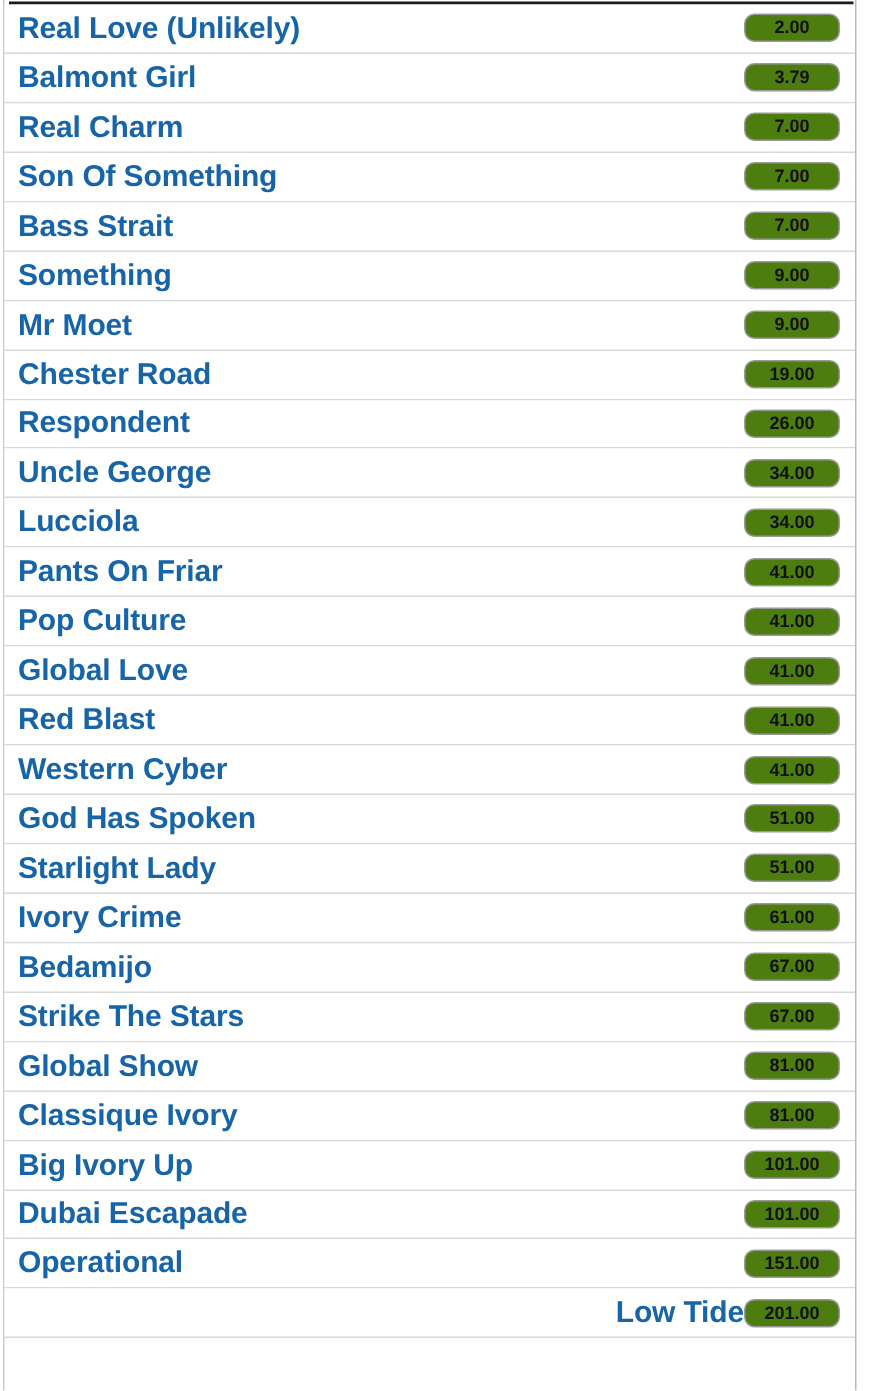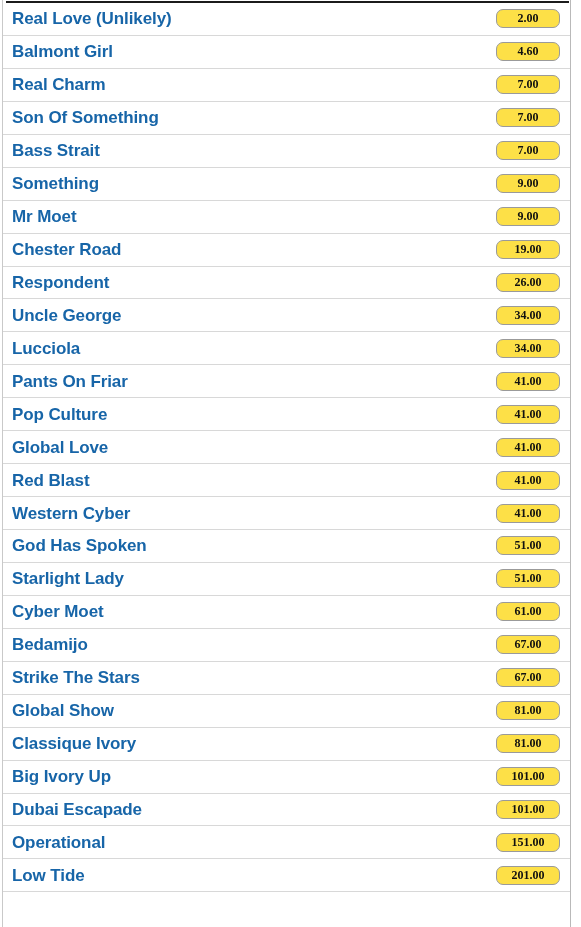--- a/index.html
+++ b/index.html
@@ -55,64 +55,65 @@
     align-items: center;
     justify-content: space-between;
     height: 32.95px;
     box-sizing: border-box;
     padding: 0 8px 0 9px;
     border-bottom: 1px solid #d8d8d8;
     background: #ffffff;
   }
   .runner-row:last-child {
     border-bottom: 1px solid #d8d8d8;
+    justify-content: flex-end;
   }
 
   .runner-name {
     color: #1765a8;
-    font-size: 17px;
+    font-size: 20px;
     font-weight: bold;
     letter-spacing: -0.1px;
     line-height: 1;
     white-space: nowrap;
     cursor: pointer;
   }
 
   .odds-button {
     flex: 0 0 auto;
     width: 64px;
     height: 19px;
     box-sizing: border-box;
     margin-right: 2px;
     border: 1px solid #9a9a9a;
     border-radius: 7px;
-    background: #fde047;
+    background: #4d7c0f;
     color: #111111;
-    font-family: Liberation Serif, serif;
+    font-family: Liberation Sans, sans-serif;
     font-size: 12px;
     font-weight: bold;
     line-height: 17px;
     text-align: center;
     padding: 0;
     cursor: pointer;
   }
 </style>
 </head>
 <body>
 
 <div class="odds-panel">
   <div class="panel-top-rule"></div>
   <ul class="runner-list" id="runner-list">
       <li class="runner-row">
         <span class="runner-name">Real Love (Unlikely)</span>
         <button class="odds-button">2.00</button>
       </li>
       <li class="runner-row">
         <span class="runner-name">Balmont Girl</span>
-        <button class="odds-button">4.60</button>
+        <button class="odds-button">3.79</button>
       </li>
       <li class="runner-row">
         <span class="runner-name">Real Charm</span>
         <button class="odds-button">7.00</button>
       </li>
       <li class="runner-row">
         <span class="runner-name">Son Of Something</span>
         <button class="odds-button">7.00</button>
       </li>
       <li class="runner-row">
@@ -165,21 +166,21 @@
       </li>
       <li class="runner-row">
         <span class="runner-name">God Has Spoken</span>
         <button class="odds-button">51.00</button>
       </li>
       <li class="runner-row">
         <span class="runner-name">Starlight Lady</span>
         <button class="odds-button">51.00</button>
       </li>
       <li class="runner-row">
-        <span class="runner-name">Cyber Moet</span>
+        <span class="runner-name">Ivory Crime</span>
         <button class="odds-button">61.00</button>
       </li>
       <li class="runner-row">
         <span class="runner-name">Bedamijo</span>
         <button class="odds-button">67.00</button>
       </li>
       <li class="runner-row">
         <span class="runner-name">Strike The Stars</span>
         <button class="odds-button">67.00</button>
       </li>

